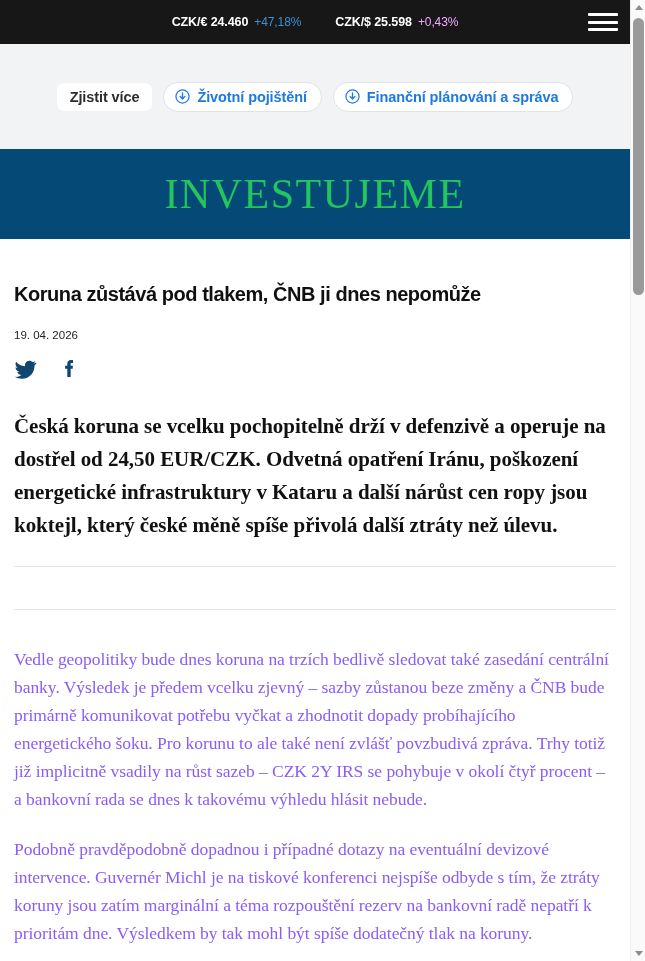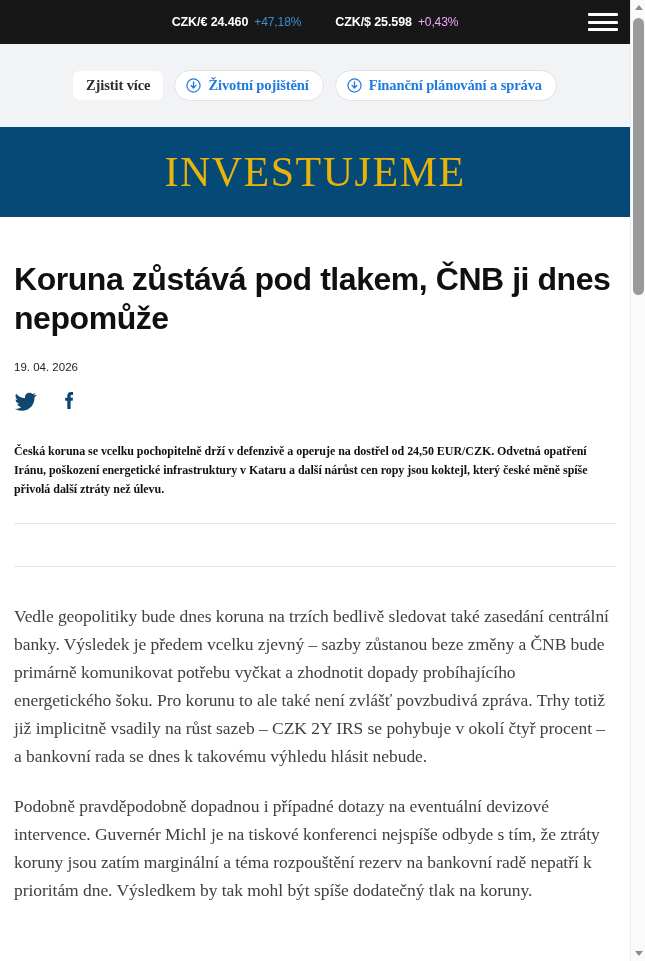--- a/index.html
+++ b/index.html
@@ -82,28 +82,27 @@
     display: block;
     height: 3px;
     width: 100%;
     background: #ffffff;
     border-radius: 1px;
   }
 
   
   .promo-strip {
     background: #f2f3f5;
-    height: 83px;
+    height: 105px;
     display: flex;
     align-items: center;
     justify-content: center;
     gap: 11px;
     padding: 0 10px;
     box-sizing: border-box;
-    font-family: Liberation Serif, serif;
   }
   .promo-label {
     background: #ffffff;
     color: #2c2c2c;
     font-size: 14.5px;
     font-weight: bold;
     padding: 6px 13px;
     border-radius: 7px;
     white-space: nowrap;
     letter-spacing: -0.1px;
@@ -134,37 +133,37 @@
 
   
   .brand-banner {
     background: #054a76;
     height: 90px;
     display: flex;
     align-items: center;
     justify-content: center;
   }
   .brand-wordmark {
-    color: #eab308;
+    color: #22c55e;
     font-family: "Liberation Serif", "DejaVu Serif", serif;
     font-size: 42px;
     font-weight: normal;
     letter-spacing: 1.5px;
     line-height: 1;
   }
 
   
   .article {
     padding: 0 14px;
     box-sizing: border-box;
   }
   .article-title {
     margin: 0;
     padding-top: 43px;
-    font-size: 32px;
+    font-size: 20px;
     font-weight: bold;
     color: #101010;
     line-height: 1.22;
     letter-spacing: -0.45px;
   }
   .article-date {
     margin-top: 23px;
     font-size: 11.5px;
     color: #1e1e1e;
     letter-spacing: 0px;
@@ -198,41 +197,41 @@
     margin-top: 8px;
     width: 112px;
     height: 2px;
     background: #0b3f66;
   }
 
   .lead {
     margin: 0;
     padding-top: 29px;
     font-family: "Liberation Serif", "DejaVu Serif", serif;
-    font-size: 12px;
+    font-size: 21px;
     font-weight: bold;
     color: #111111;
     line-height: 1.56;
     letter-spacing: -0.05px;
   }
 
   .rule {
     height: 1px;
     background: #e6e6e6;
     margin: 0;
   }
   .rule-top { margin-top: 25px; }
   .rule-bottom { margin-top: 42px; }
 
   .body-para {
     margin: 0;
     font-family: "Liberation Serif", "DejaVu Serif", serif;
     font-size: 17.5px;
     font-weight: normal;
-    color: #404040;
+    color: #8b5cf6;
     line-height: 1.6;
     letter-spacing: -0.05px;
   }
   .body-para.first { padding-top: 35px; }
   .body-para.next  { padding-top: 22px; }
 
   
   .scrollbar {
     position: absolute;
     top: 0;

